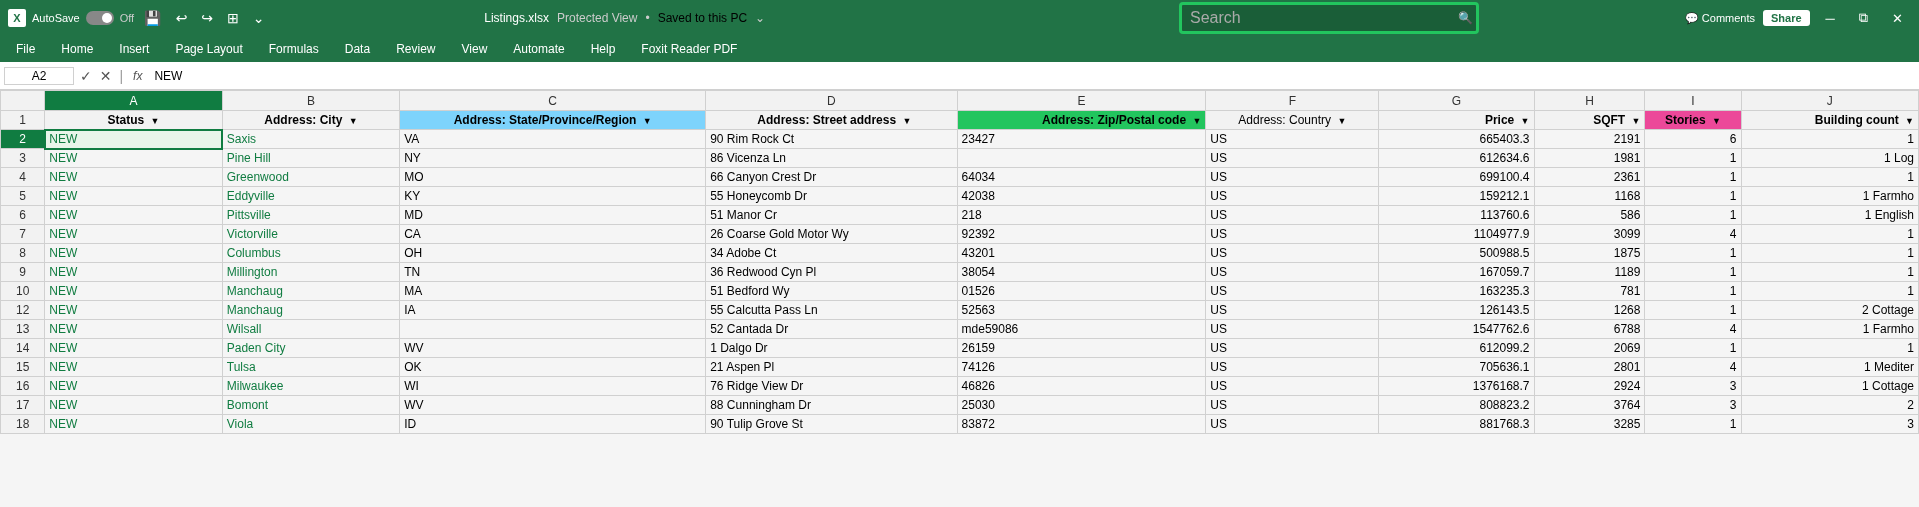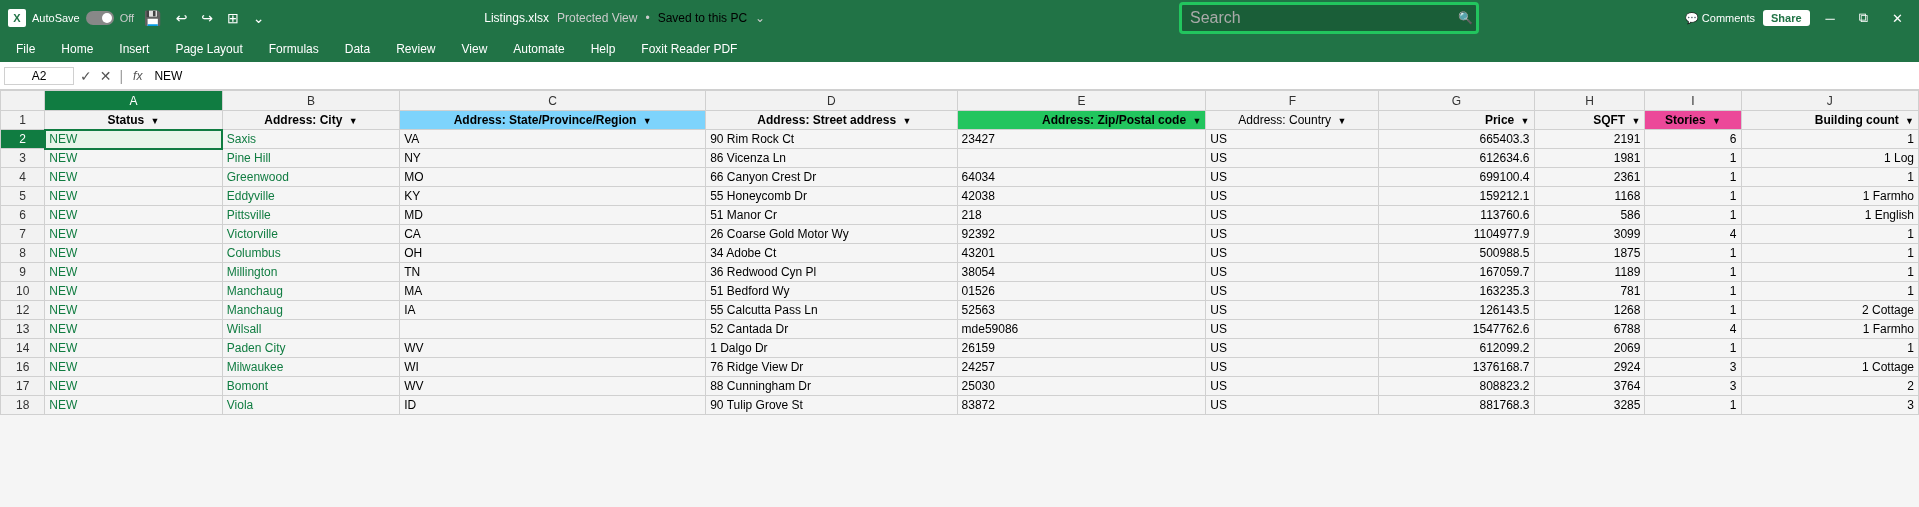--- a/index.html
+++ b/index.html
@@ -367,26 +367,39 @@
     <td>WV</td>
     <td>1 Dalgo Dr</td>
     <td>26159</td>
     <td>US</td>
     <td class="num">612099.2</td>
     <td class="num">2069</td>
     <td class="num">1</td>
     <td class="num">1</td>
   </tr>
           <tr class="data-row">
+    <td class="row-header ">15</td>
+    <td class=" green-text">NEW</td>
+    <td class="green-text">Tulsa</td>
+    <td>OK</td>
+    <td>21 Aspen Pl</td>
+    <td>74126</td>
+    <td>US</td>
+    <td class="num">705636.1</td>
+    <td class="num">2801</td>
+    <td class="num">4</td>
+    <td class="num">1 Mediter</td>
+  </tr>
+          <tr class="data-row">
     <td class="row-header ">16</td>
     <td class=" green-text">NEW</td>
     <td class="green-text">Milwaukee</td>
     <td>WI</td>
     <td>76 Ridge View Dr</td>
-    <td>24257</td>
+    <td>46826</td>
     <td>US</td>
     <td class="num">1376168.7</td>
     <td class="num">2924</td>
     <td class="num">3</td>
     <td class="num">1 Cottage</td>
   </tr>
           <tr class="data-row">
     <td class="row-header ">17</td>
     <td class=" green-text">NEW</td>
     <td class="green-text">Bomont</td>

